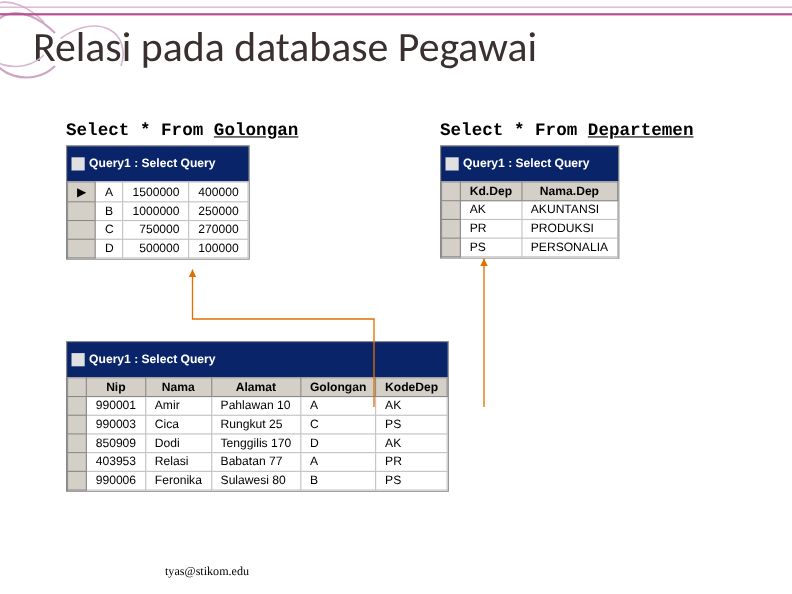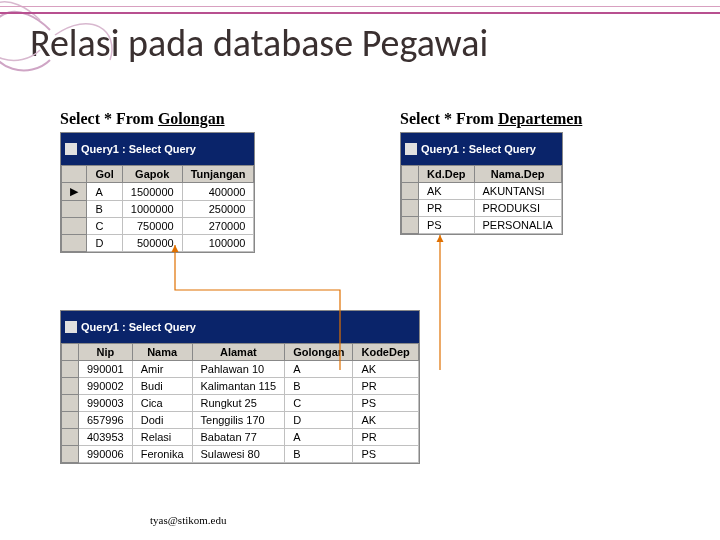--- a/index.html
+++ b/index.html
@@ -36,21 +36,21 @@
     width: 100%;
     height: 100%;
   }
   .sec {
     position: absolute;
   }
   .sec-label {
     font-size: 16px;
     font-weight: bold;
     margin-bottom: 4px;
-    font-family: Liberation Serif, serif;
+    font-family: Liberation Mono, monospace;
   }
   .sec-label .kw { text-decoration: underline; }
   .winbox {
     border: 1px solid #888;
     background: #d4d0c8;
     display: inline-block;
   }
   .titlebar {
     background: linear-gradient(#0a246a,#0a246a);
     color: #fff;
@@ -127,26 +127,20 @@
     <div class="sec-label">
       <span>Select * From </span><span class="kw">Golongan</span>
     </div>
     <div class="winbox">
       <div class="titlebar">
         <span class="tbicon"></span>
         <span>Query1 : Select Query</span>
       </div>
       <table class="db">
         <tbody>
-            <tr>
-          <th class="rowhdr"></th>
-          <th>Gol</th>
-          <th>Gapok</th>
-          <th>Tunjangan</th>
-        </tr>
         <tr>
               <td class="rowhdr">▶</td>
               <td>A</td>
               <td class="num-r">1500000</td>
               <td class="num-r">400000</td>
             </tr>
         <tr>
               <td class="rowhdr"></td>
               <td>B</td>
               <td class="num-r">1000000</td>
@@ -224,37 +218,29 @@
         <tr>
               <td class="rowhdr"></td>
               <td class="num-c">990001</td>
               <td>Amir</td>
               <td>Pahlawan 10</td>
               <td>A</td>
               <td>AK</td>
             </tr>
         <tr>
               <td class="rowhdr"></td>
-              <td class="num-c">990002</td>
-              <td>Budi</td>
-              <td>Kalimantan 115</td>
-              <td>B</td>
-              <td>PR</td>
-            </tr>
-        <tr>
-              <td class="rowhdr"></td>
               <td class="num-c">990003</td>
               <td>Cica</td>
               <td>Rungkut 25</td>
               <td>C</td>
               <td>PS</td>
             </tr>
         <tr>
               <td class="rowhdr"></td>
-              <td class="num-c">657996</td>
+              <td class="num-c">850909</td>
               <td>Dodi</td>
               <td>Tenggilis 170</td>
               <td>D</td>
               <td>AK</td>
             </tr>
         <tr>
               <td class="rowhdr"></td>
               <td class="num-c">403953</td>
               <td>Relasi</td>
               <td>Babatan 77</td>

